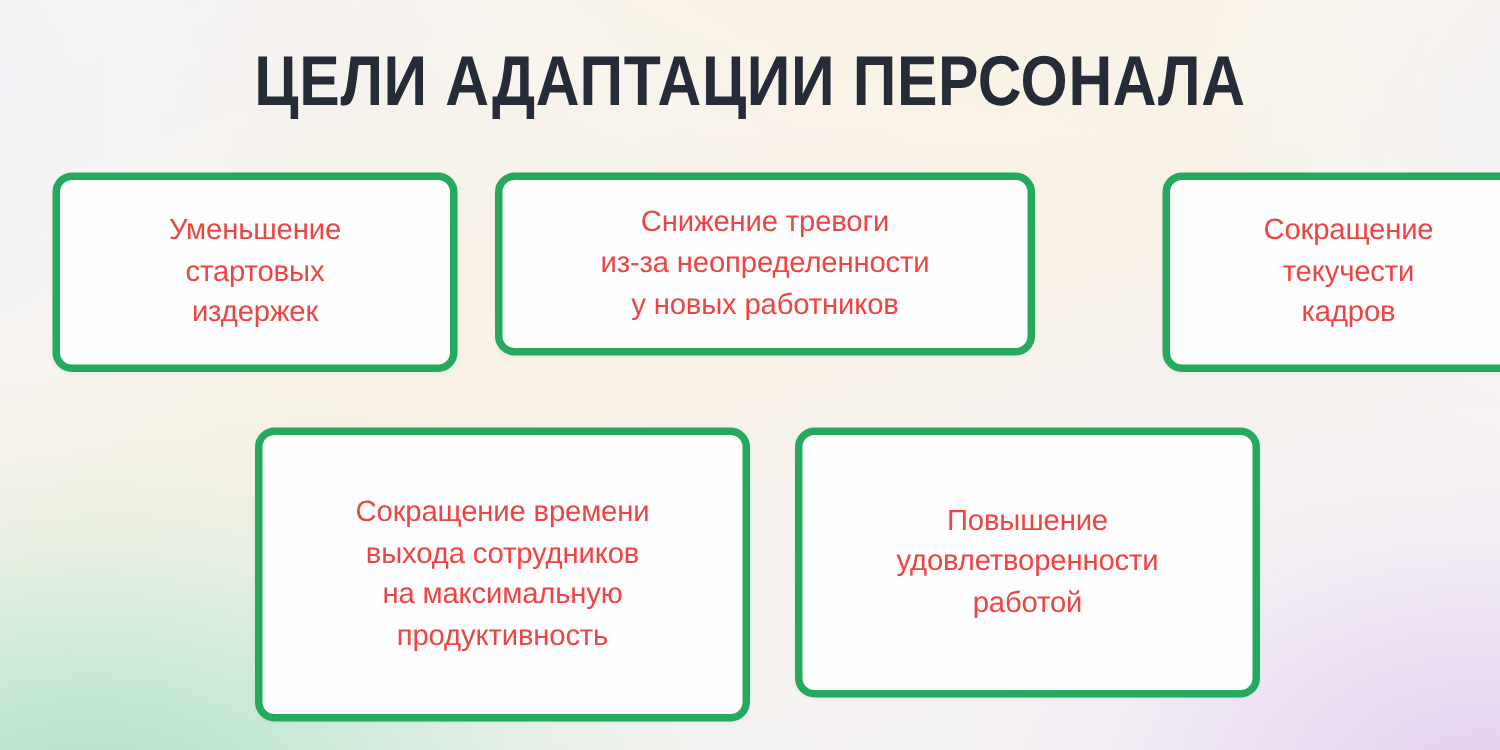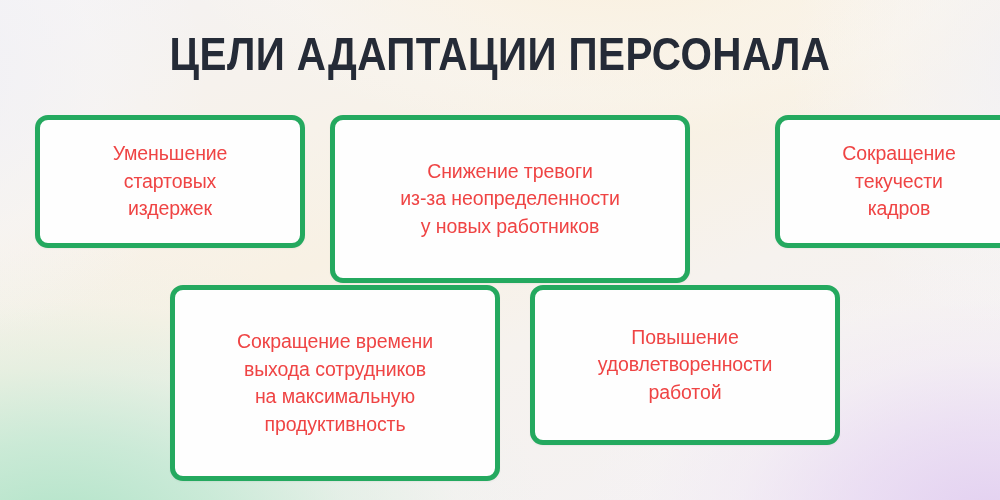--- a/index.html
+++ b/index.html
@@ -115,26 +115,26 @@
     font-family: Liberation Sans, sans-serif;
     font-size: 19.5px;
     line-height: 27.5px;
     color: #ef4444;
     white-space: pre-line;
     letter-spacing: -0.1px;
   }
 
   
   #box-1 { left: 35px;  top: 115px; width: 270px; height: 133px; }
-  #box-2 { left: 330px; top: 115px; width: 360px; height: 168px; }
+  #box-2 { left: 330px; top: 115px; width: 360px; height: 122px; }
   #box-3 { left: 775px; top: 115px; width: 248px; height: 133px; }
 
   
   #box-4 { left: 170px; top: 285px; width: 330px; height: 196px; }
-  #box-5 { left: 530px; top: 285px; width: 310px; height: 160px; }
+  #box-5 { left: 530px; top: 285px; width: 310px; height: 180px; }
 </style>
 </head>
 <body>
 
 <div id="slide">
 
   <div class="bg-layer bg-base"></div>
   <div class="bg-layer bg-cream"></div>
   <div class="bg-layer bg-cool-left"></div>
   <div class="bg-layer bg-cool-right"></div>

